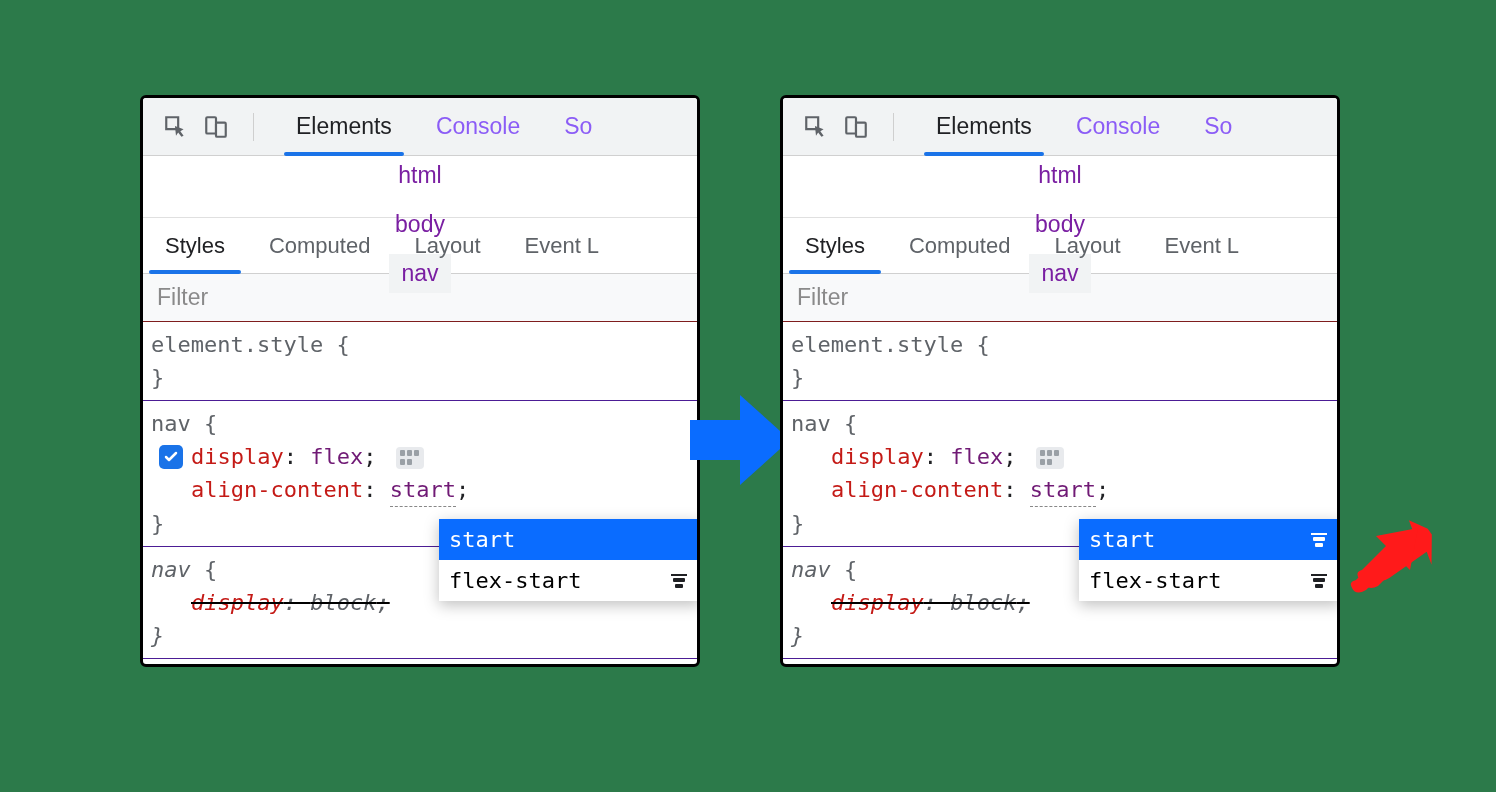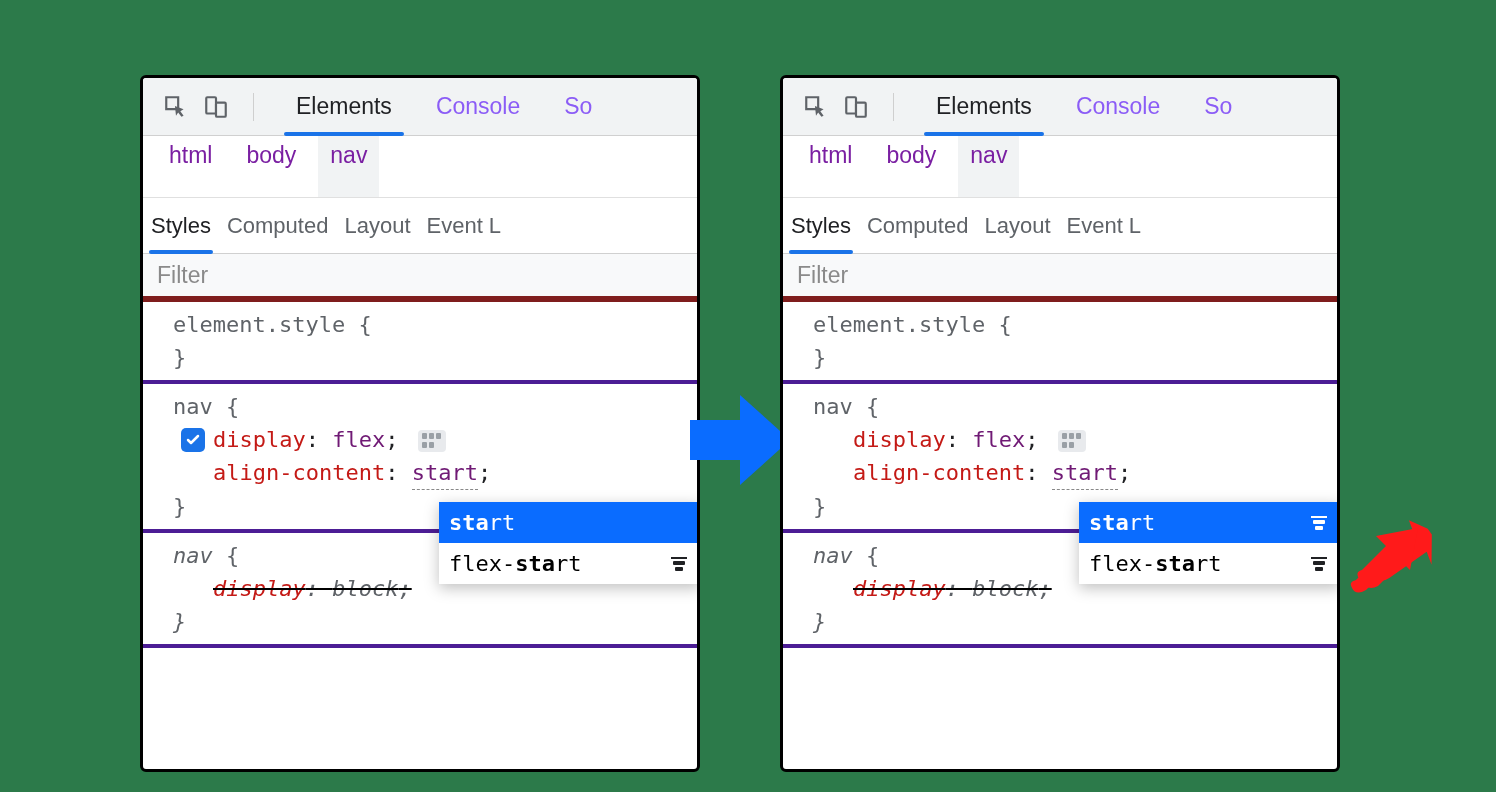--- a/index.html
+++ b/index.html
@@ -10,21 +10,22 @@
     height: 792px;
     position: relative;
   }
   .panel {
     position: absolute;
     background: #fff;
     border: 3px solid #000;
     border-radius: 6px;
     overflow: hidden;
     width: 560px;
-    height: 697px;
+    height: 572px;
+    margin-top: 20px;
   }
   .panel-left { left: 140px; top: 75px; }
   .panel-right { left: 780px; top: 75px; }
 
   
   .toolbar {
     display: flex;
     align-items: center;
     height: 58px;
     background: #f1f3f4;
@@ -59,72 +60,74 @@
     position: absolute;
     bottom: -1px; left: 10px; right: 10px;
     height: 4px;
     background: #1a73e8;
     border-radius: 2px;
   }
 
   
   .breadcrumb {
     display: flex;
+    align-items: center;
     height: 62px;
     padding: 0 14px;
     gap: 10px;
     background: #fff;
     border-bottom: 1px solid #e0e0e0;
     font-size: 23px;
+    flex-direction: column;
   }
   .crumb {
     color: #7a1fa2;
     padding: 6px 12px;
     cursor: pointer;
   }
   .crumb.selected {
     background: #f1f3f4;
   }
 
   
   .subtabs {
     display: flex;
     height: 56px;
     border-bottom: 1px solid #d0d0d0;
     font-size: 22px;
     align-items: stretch;
   }
   .subtab {
-    padding: 0 8px;
+    padding: 0 22px;
     display: flex; align-items: center;
     color: #5f6368;
     cursor: pointer;
     position: relative;
   }
   .subtab.active { color: #202124; }
   .subtab.active::after {
     content: ""; position: absolute; bottom: -1px; left: 6px; right: 6px;
     height: 4px; background: #1a73e8; border-radius: 2px;
   }
 
   
   .filter {
     height: 48px;
     background: #f8f9fa;
     display: flex; align-items: center;
     padding: 0 14px;
     font-size: 23px;
     color: #8a8a8a;
-    border-bottom: 6px solid #7f1d1d;
+    border-bottom: 1px solid #7f1d1d;
   }
 
   
   .style-block {
-    padding: 6px 10px 6px 30px;
-    border-bottom: 4px solid #4c1d95;
+    padding: 6px 10px 6px 8px;
+    border-bottom: 1px solid #4c1d95;
     font-family: Menlo, Consolas, monospace;
     font-size: 22px;
     line-height: 1.5;
     position: relative;
     white-space: nowrap;
   }
   .selector { color: #5f6368; }
   .prop { color: #c41a16; }
   .colon { color: #202124; }
   .val { color: #701a75; }
@@ -180,21 +183,21 @@
     padding: 4px 10px;
     display: flex;
     align-items: center;
     justify-content: space-between;
     cursor: pointer;
   }
   .ac-item.selected {
     background: #0a6cff;
     color: #fff;
   }
-  .ac-item .match { font-weight: 700; }
+  .ac-item .match { font-weight: 400; }
   .ac-icon {
     width: 24px;
     display: flex;
     justify-content: center;
   }
 
   
   .big-arrow {
     position: absolute;
     left: 680px; top: 380px;

